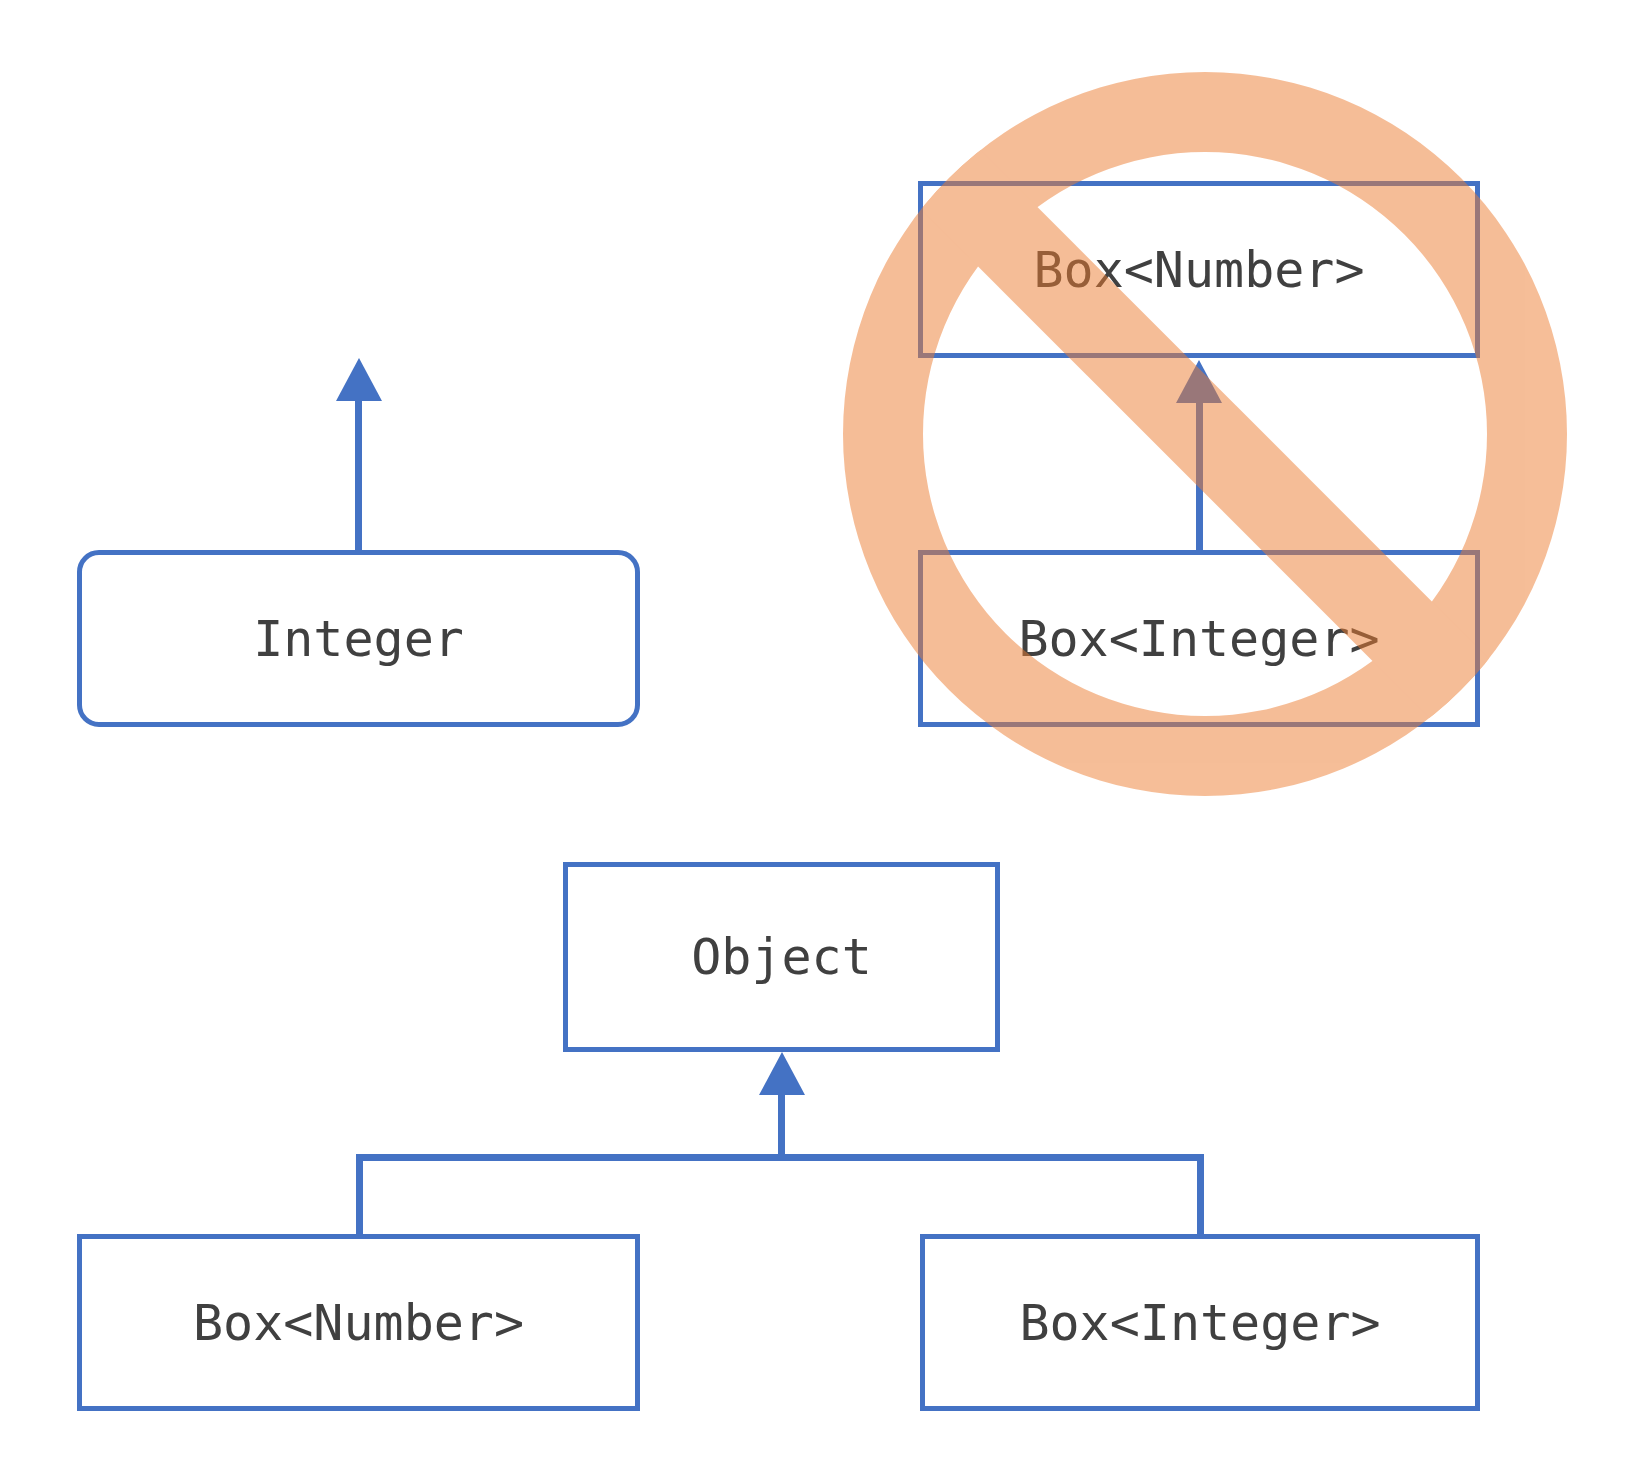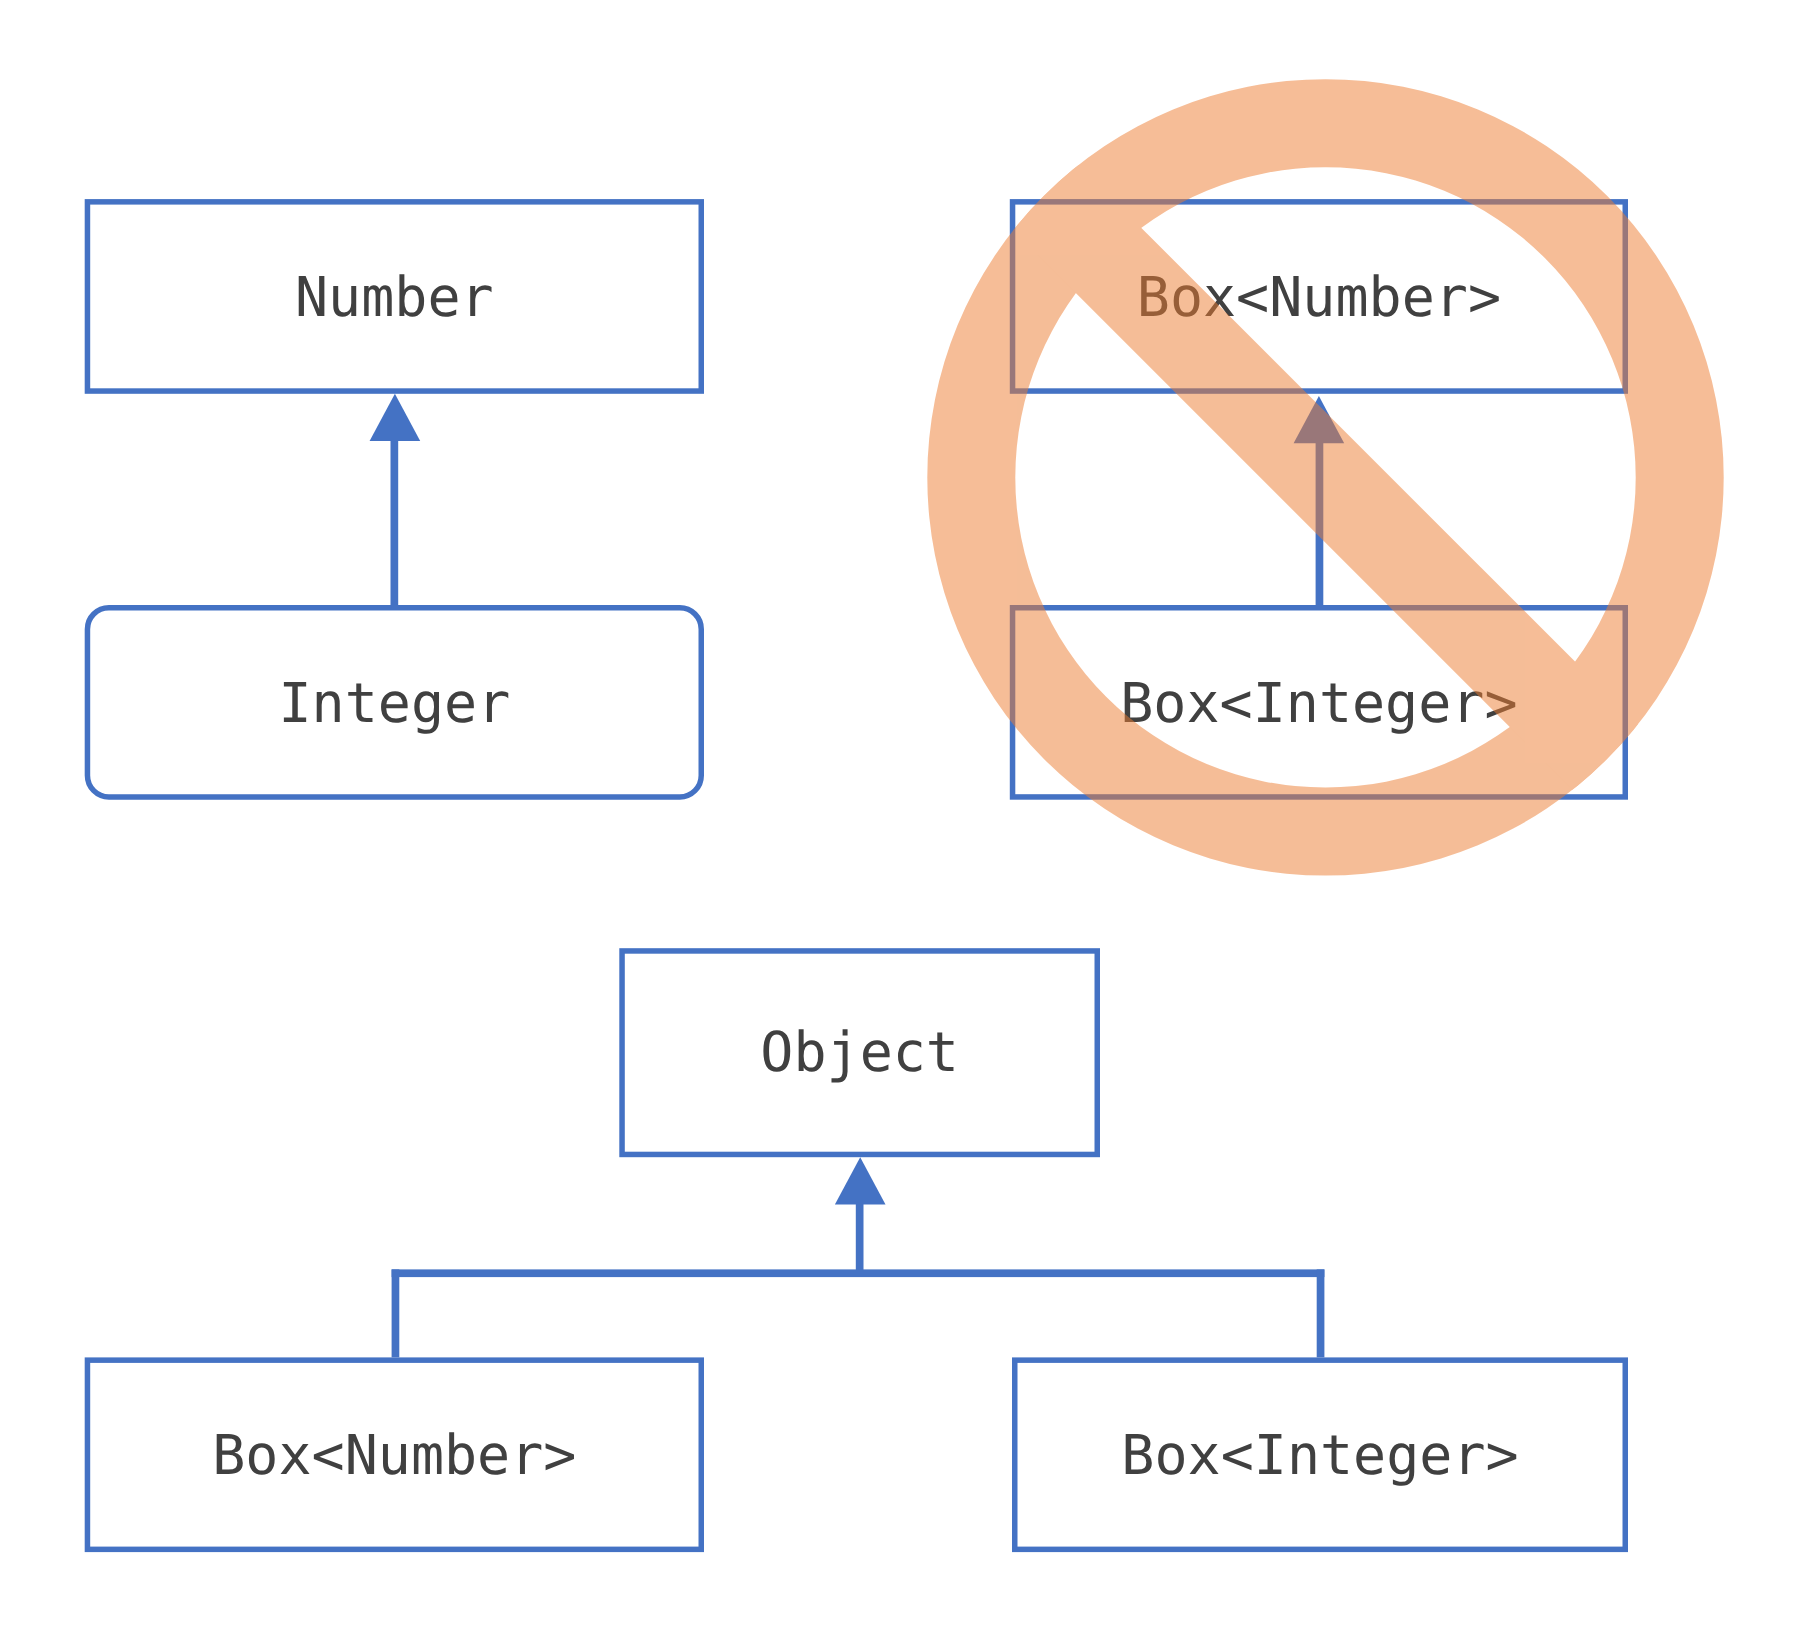--- a/index.html
+++ b/index.html
@@ -51,23 +51,20 @@
     height: 740px;
     z-index: 5;
     pointer-events: none;
   }
 </style>
 </head>
 <body>
 
 <div class="canvas">
 
-  <div class="node" style="left:77px; top:181px; width:563px; height:177px;">
-    <span class="label">Number</span>
-  </div>
 
   <div class="node" style="left:77px; top:550px; width:563px; height:177px;border-radius:22px;">
     <span class="label">Integer</span>
   </div>
 
   <div>
     <div class="stem" style="left:355px; top:398px; width:7px; height:152px;"></div>
     <div class="arrowhead" style="left:336px; top:358px;"></div>
   </div>
 

